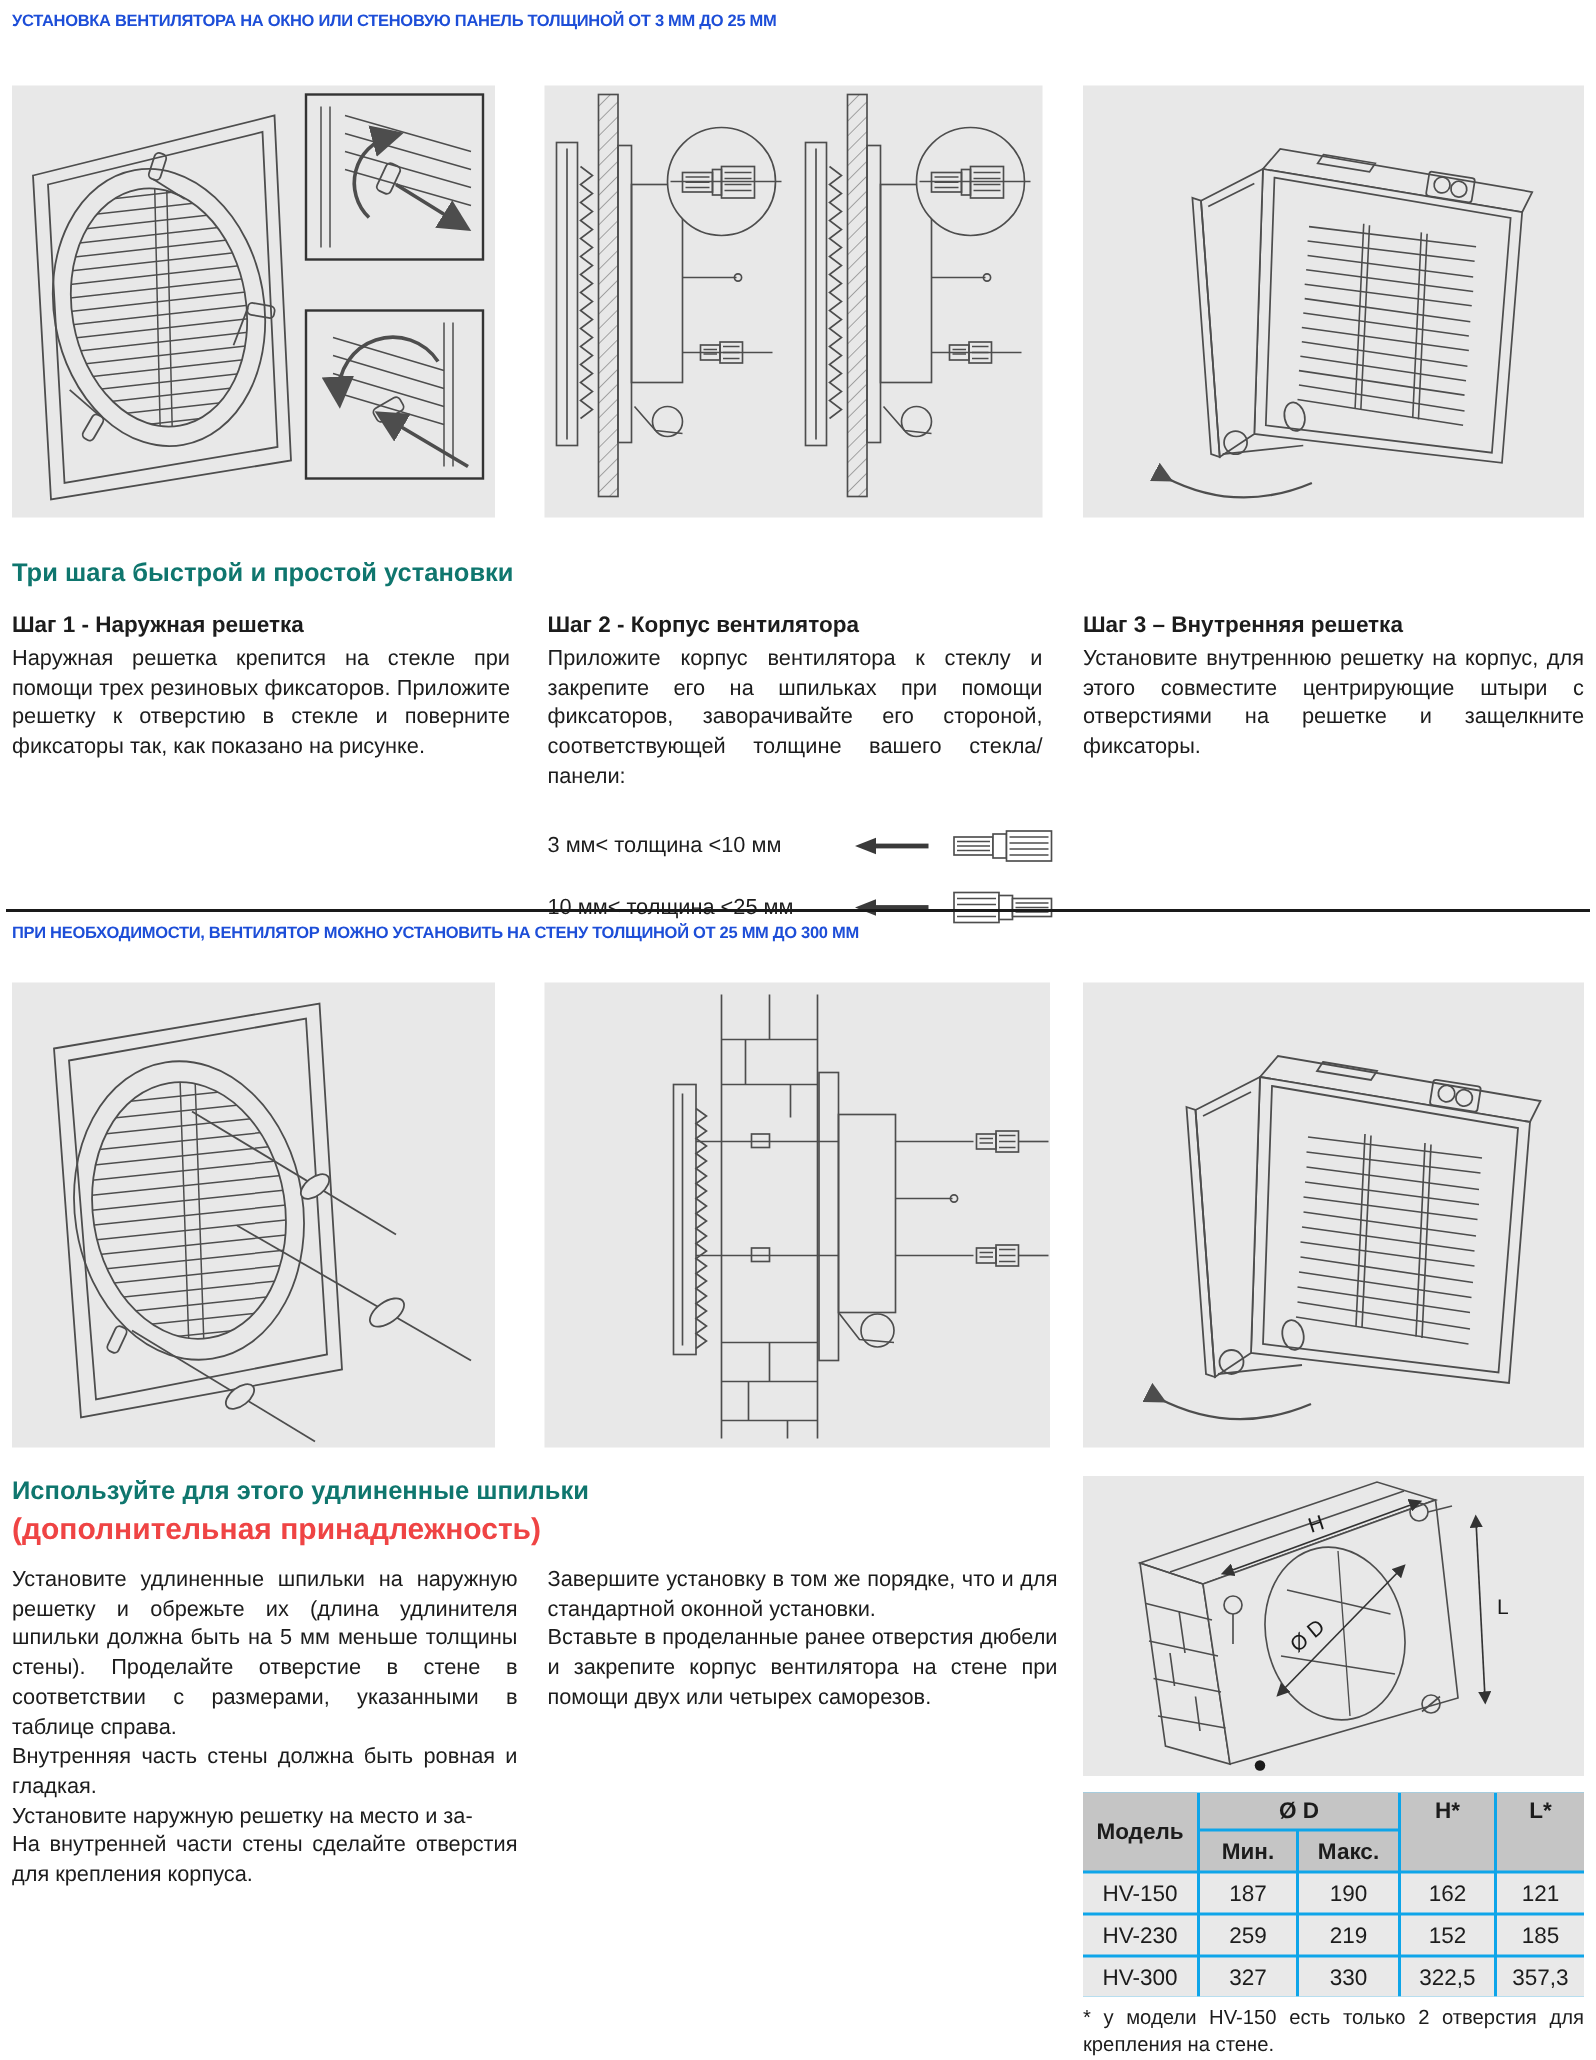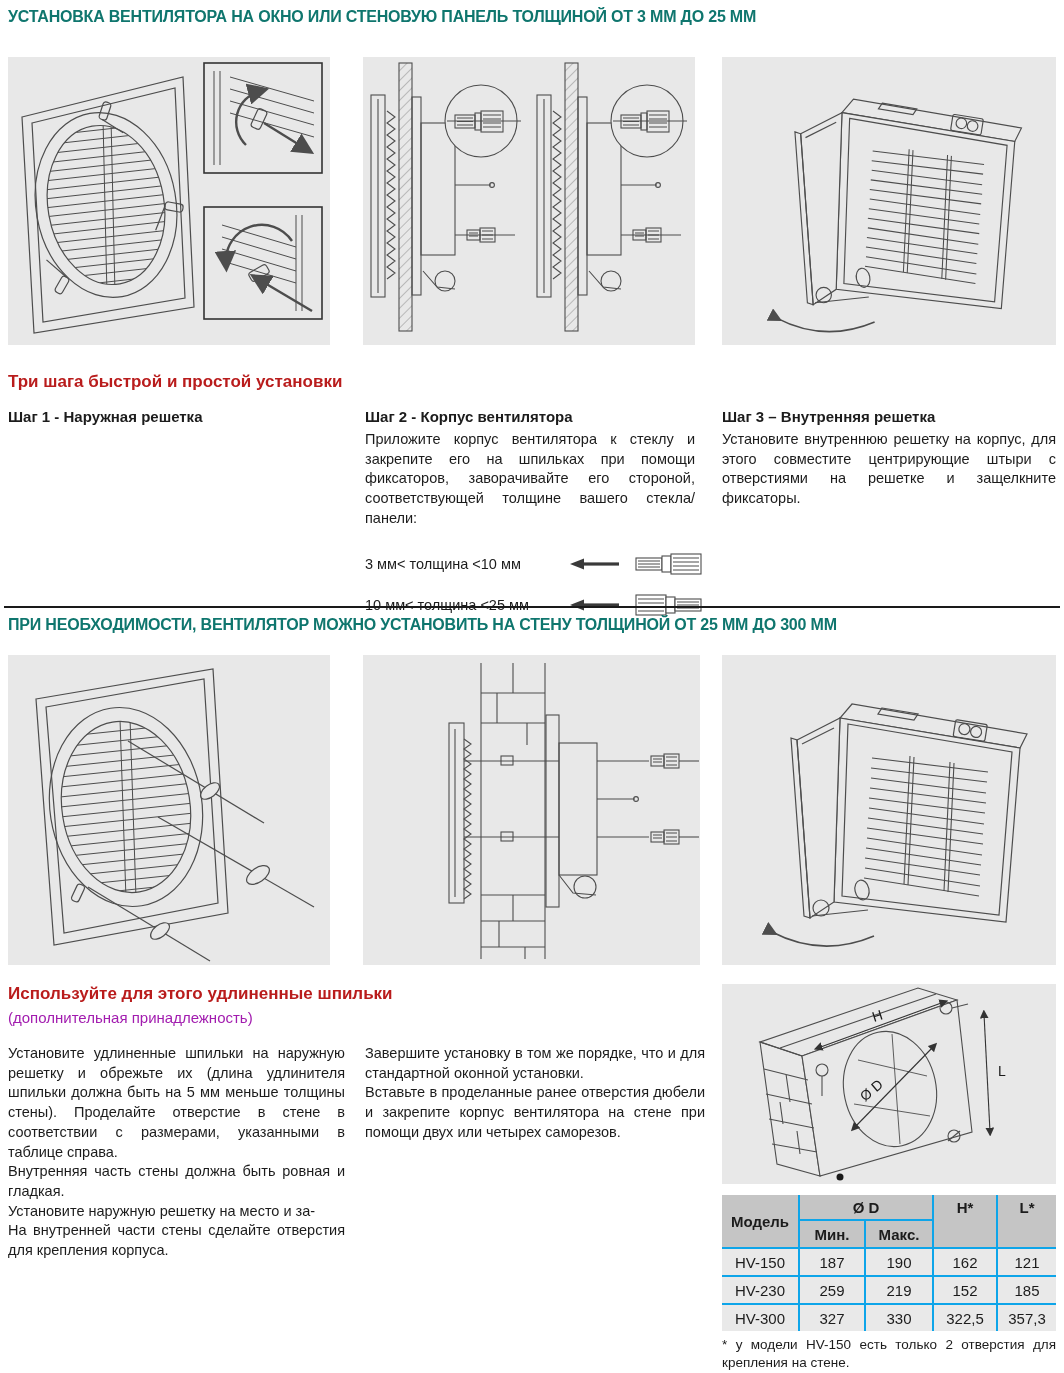--- a/index.html
+++ b/index.html
@@ -1,21 +1,21 @@
 <!DOCTYPE html>
 <html><head>
 <meta charset="utf-8">
 <style>
   html,body{margin:0;padding:0;background:#fff;}
   .page{position:relative;width:1064px;height:1373px;background:#fff;
         font-family:"Liberation Sans","DejaVu Sans",sans-serif;color:#1c1c1c;overflow:hidden;}
   .abs{position:absolute;}
-  .sec-title{font-size:16px;font-weight:700;letter-spacing:-0.2px;text-transform:uppercase;color:#0f766e;}
-  .sub-title{font-size:17px;font-weight:700;color:#b91c1c;}
-  .sub-title2{font-size:15px;font-weight:400;color:#a21caf;}
+  .sec-title{font-size:11px;font-weight:700;letter-spacing:-0.2px;text-transform:uppercase;color:#1d4ed8;}
+  .sub-title{font-size:17px;font-weight:700;color:#0f766e;}
+  .sub-title2{font-size:20px;font-weight:700;color:#ef4444;}
   .panel{background:#e8e8e8;}
   .step h3{margin:0 0 5px 0;font-size:15px;font-weight:700;}
   .step p, .body-col p{margin:0;font-size:14.5px;line-height:1.36;text-align:justify;}
   .body-col p{margin-bottom:0;}
   .opt-row{display:flex;align-items:center;margin-top:15px;height:26px;}
   .opt-row .opt-label{font-size:14.5px;flex:0 0 205px;}
   .opt-row svg{display:block;}
   .divider{background:#1a1a1a;height:2px;}
   .spec-table{display:grid;grid-template-columns:76px 64px 66px 62px 58px;
               grid-template-rows:24px 26px 26px 26px 26px;gap:2px;background:#0ea5e9;font-size:15px;}
@@ -155,20 +155,21 @@
         </g>
         <path d="M50,272 Q 100,298 152,276" stroke-width="1.6" marker-start="url(#ah2)"></path>
       </g>
     </svg>
   </div>
 
   <div class="abs sub-title" style="left:8px;top:372px;">Три шага быстрой и простой установки</div>
 
   <div class="abs step" style="left:8px;top:408px;width:332px;">
     <h3>Шаг 1 - Наружная решетка</h3>
+    <p>Наружная решетка крепится на стекле при помощи трех резиновых фиксаторов. Приложите решетку к отверстию в стекле и поверните фиксаторы так, как показано на рисунке.</p>
   </div>
 
   <div class="abs step" style="left:365px;top:408px;width:330px;">
     <h3>Шаг 2 - Корпус вентилятора</h3>
     <p>Приложите корпус вентилятора к стеклу и закрепите его на шпильках при помощи фиксаторов, заворачивайте его стороной, соответствующей толщине вашего стекла/панели:</p>
     <div class="opt-row" style="margin-top:22px;">
       <span class="opt-label">3 мм&lt; толщина &lt;10 мм</span>
       <svg width="50" height="14" viewBox="0 0 50 14">
         <polygon points="0,7 14,1.5 14,12.5" fill="#3a3a3a"></polygon>
           <rect x="13" y="5.4" width="36" height="3.2" fill="#3a3a3a"></rect>

